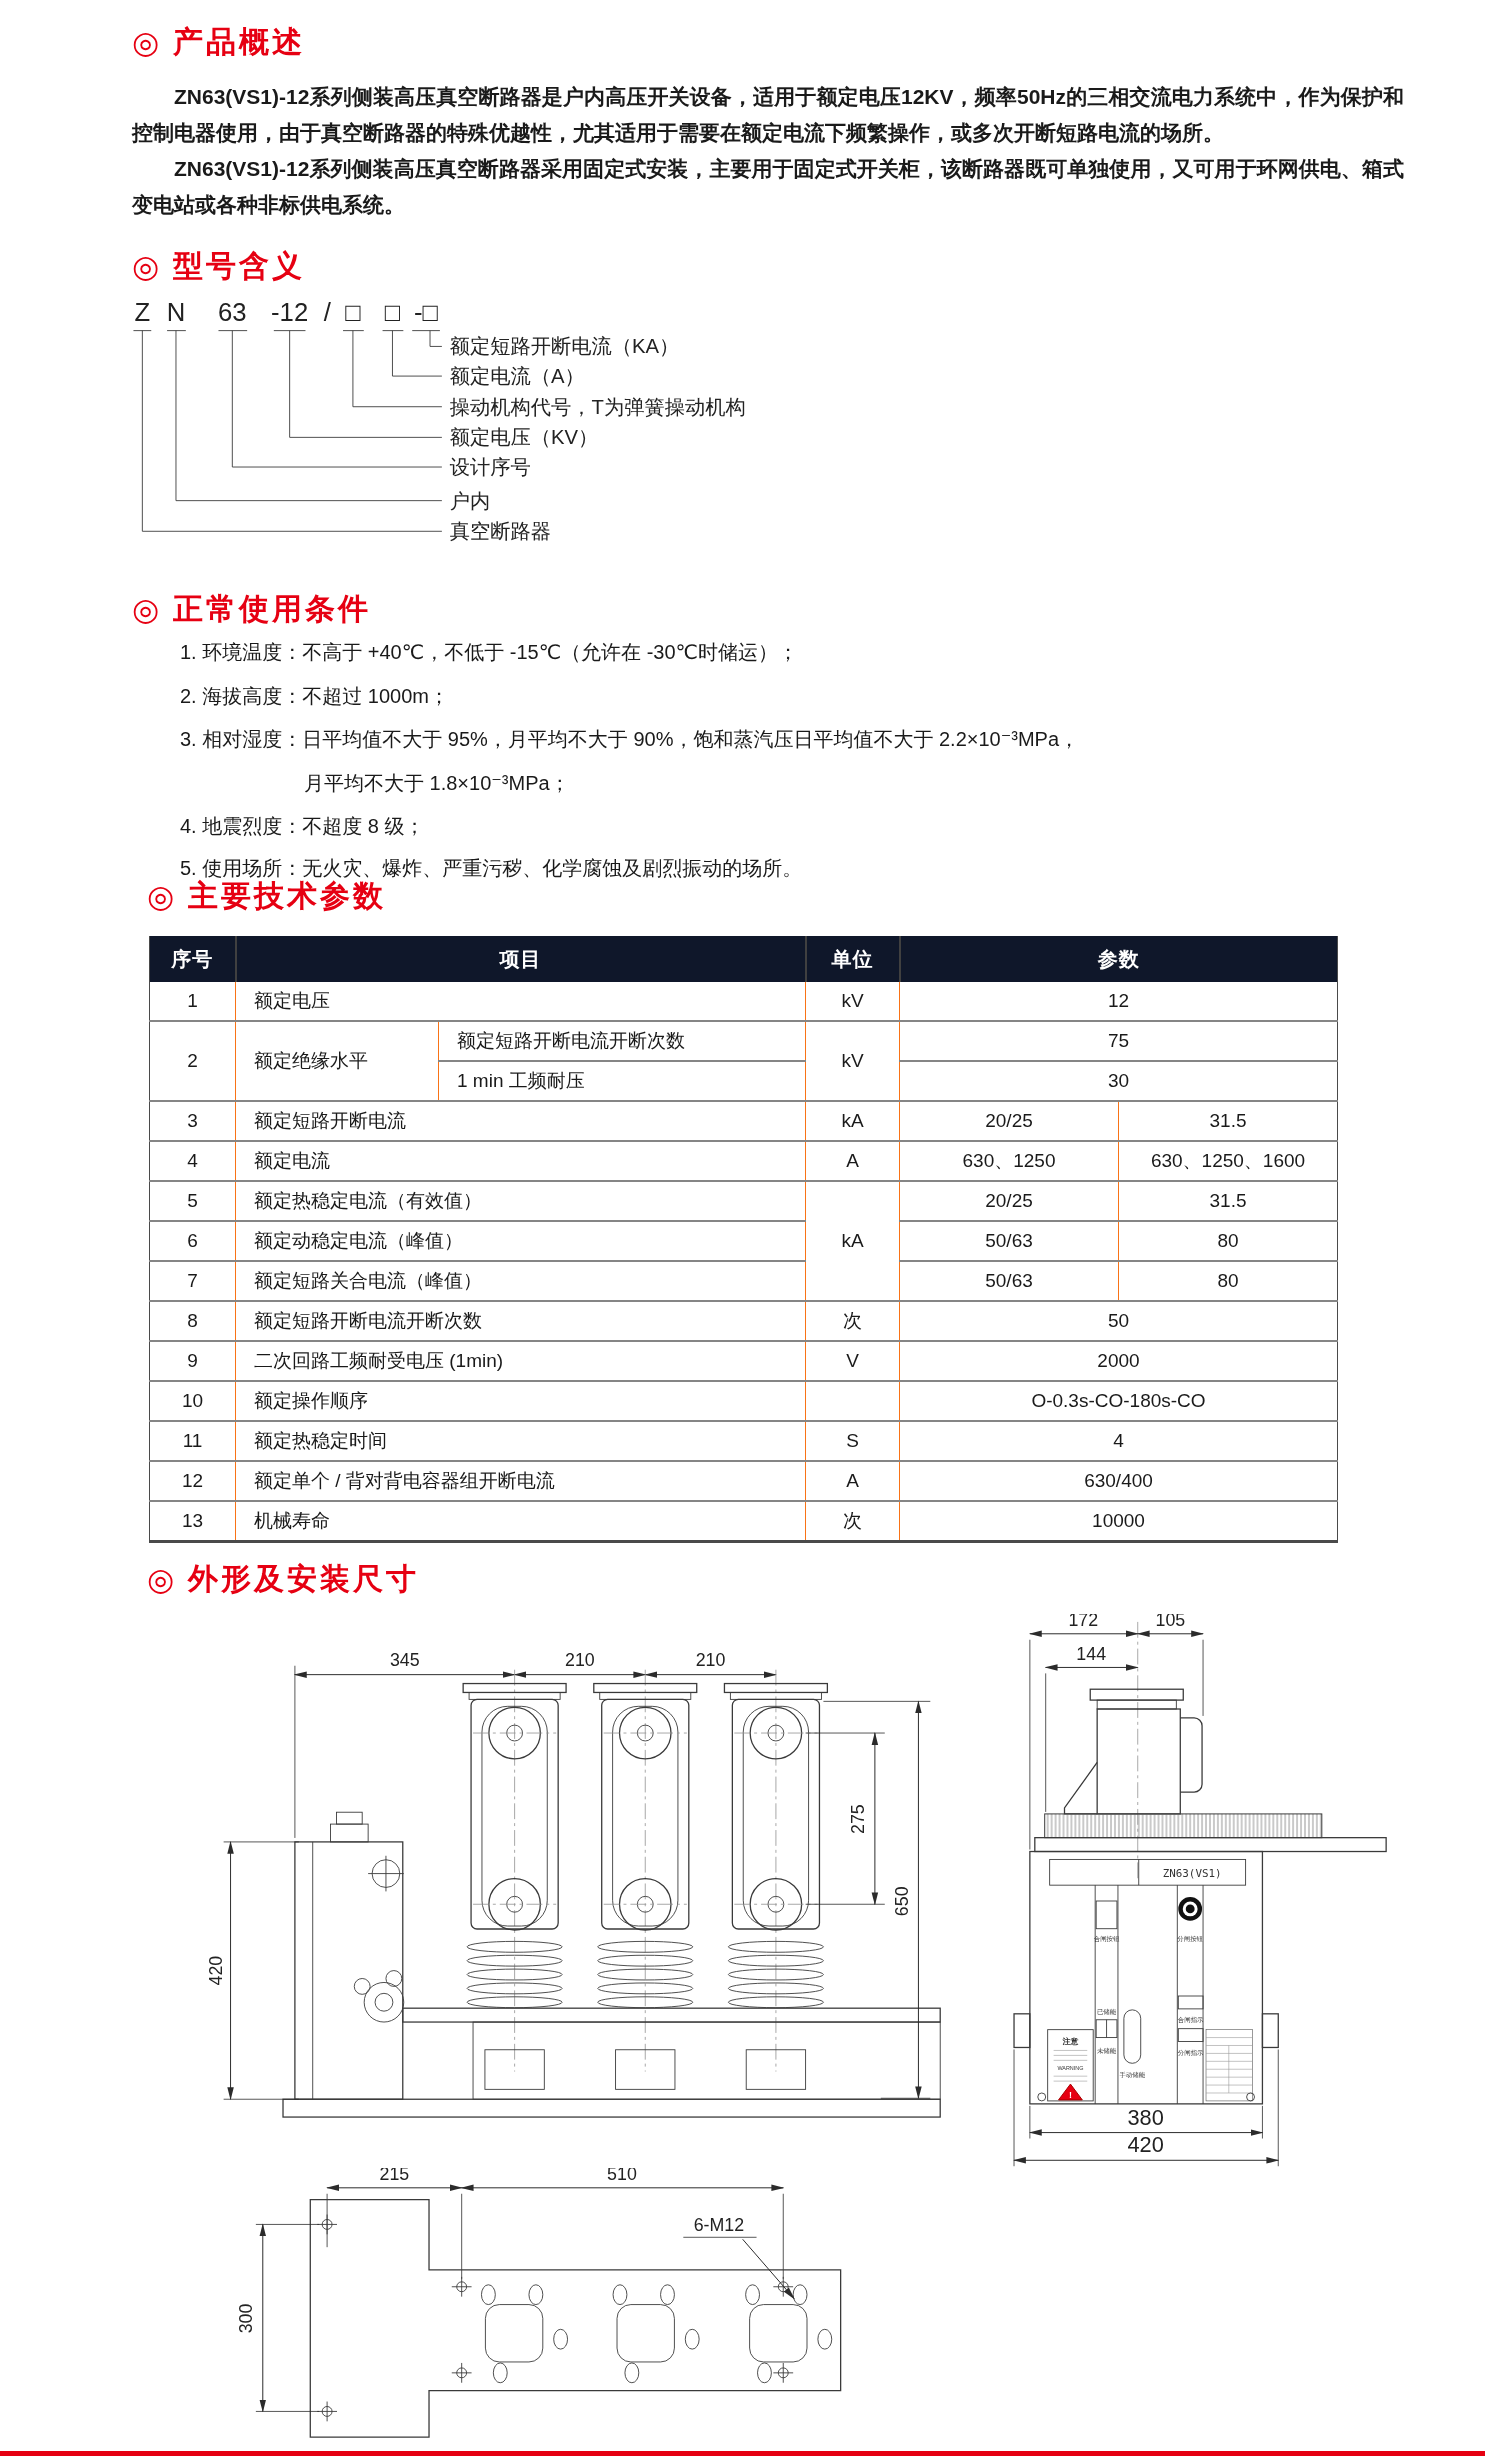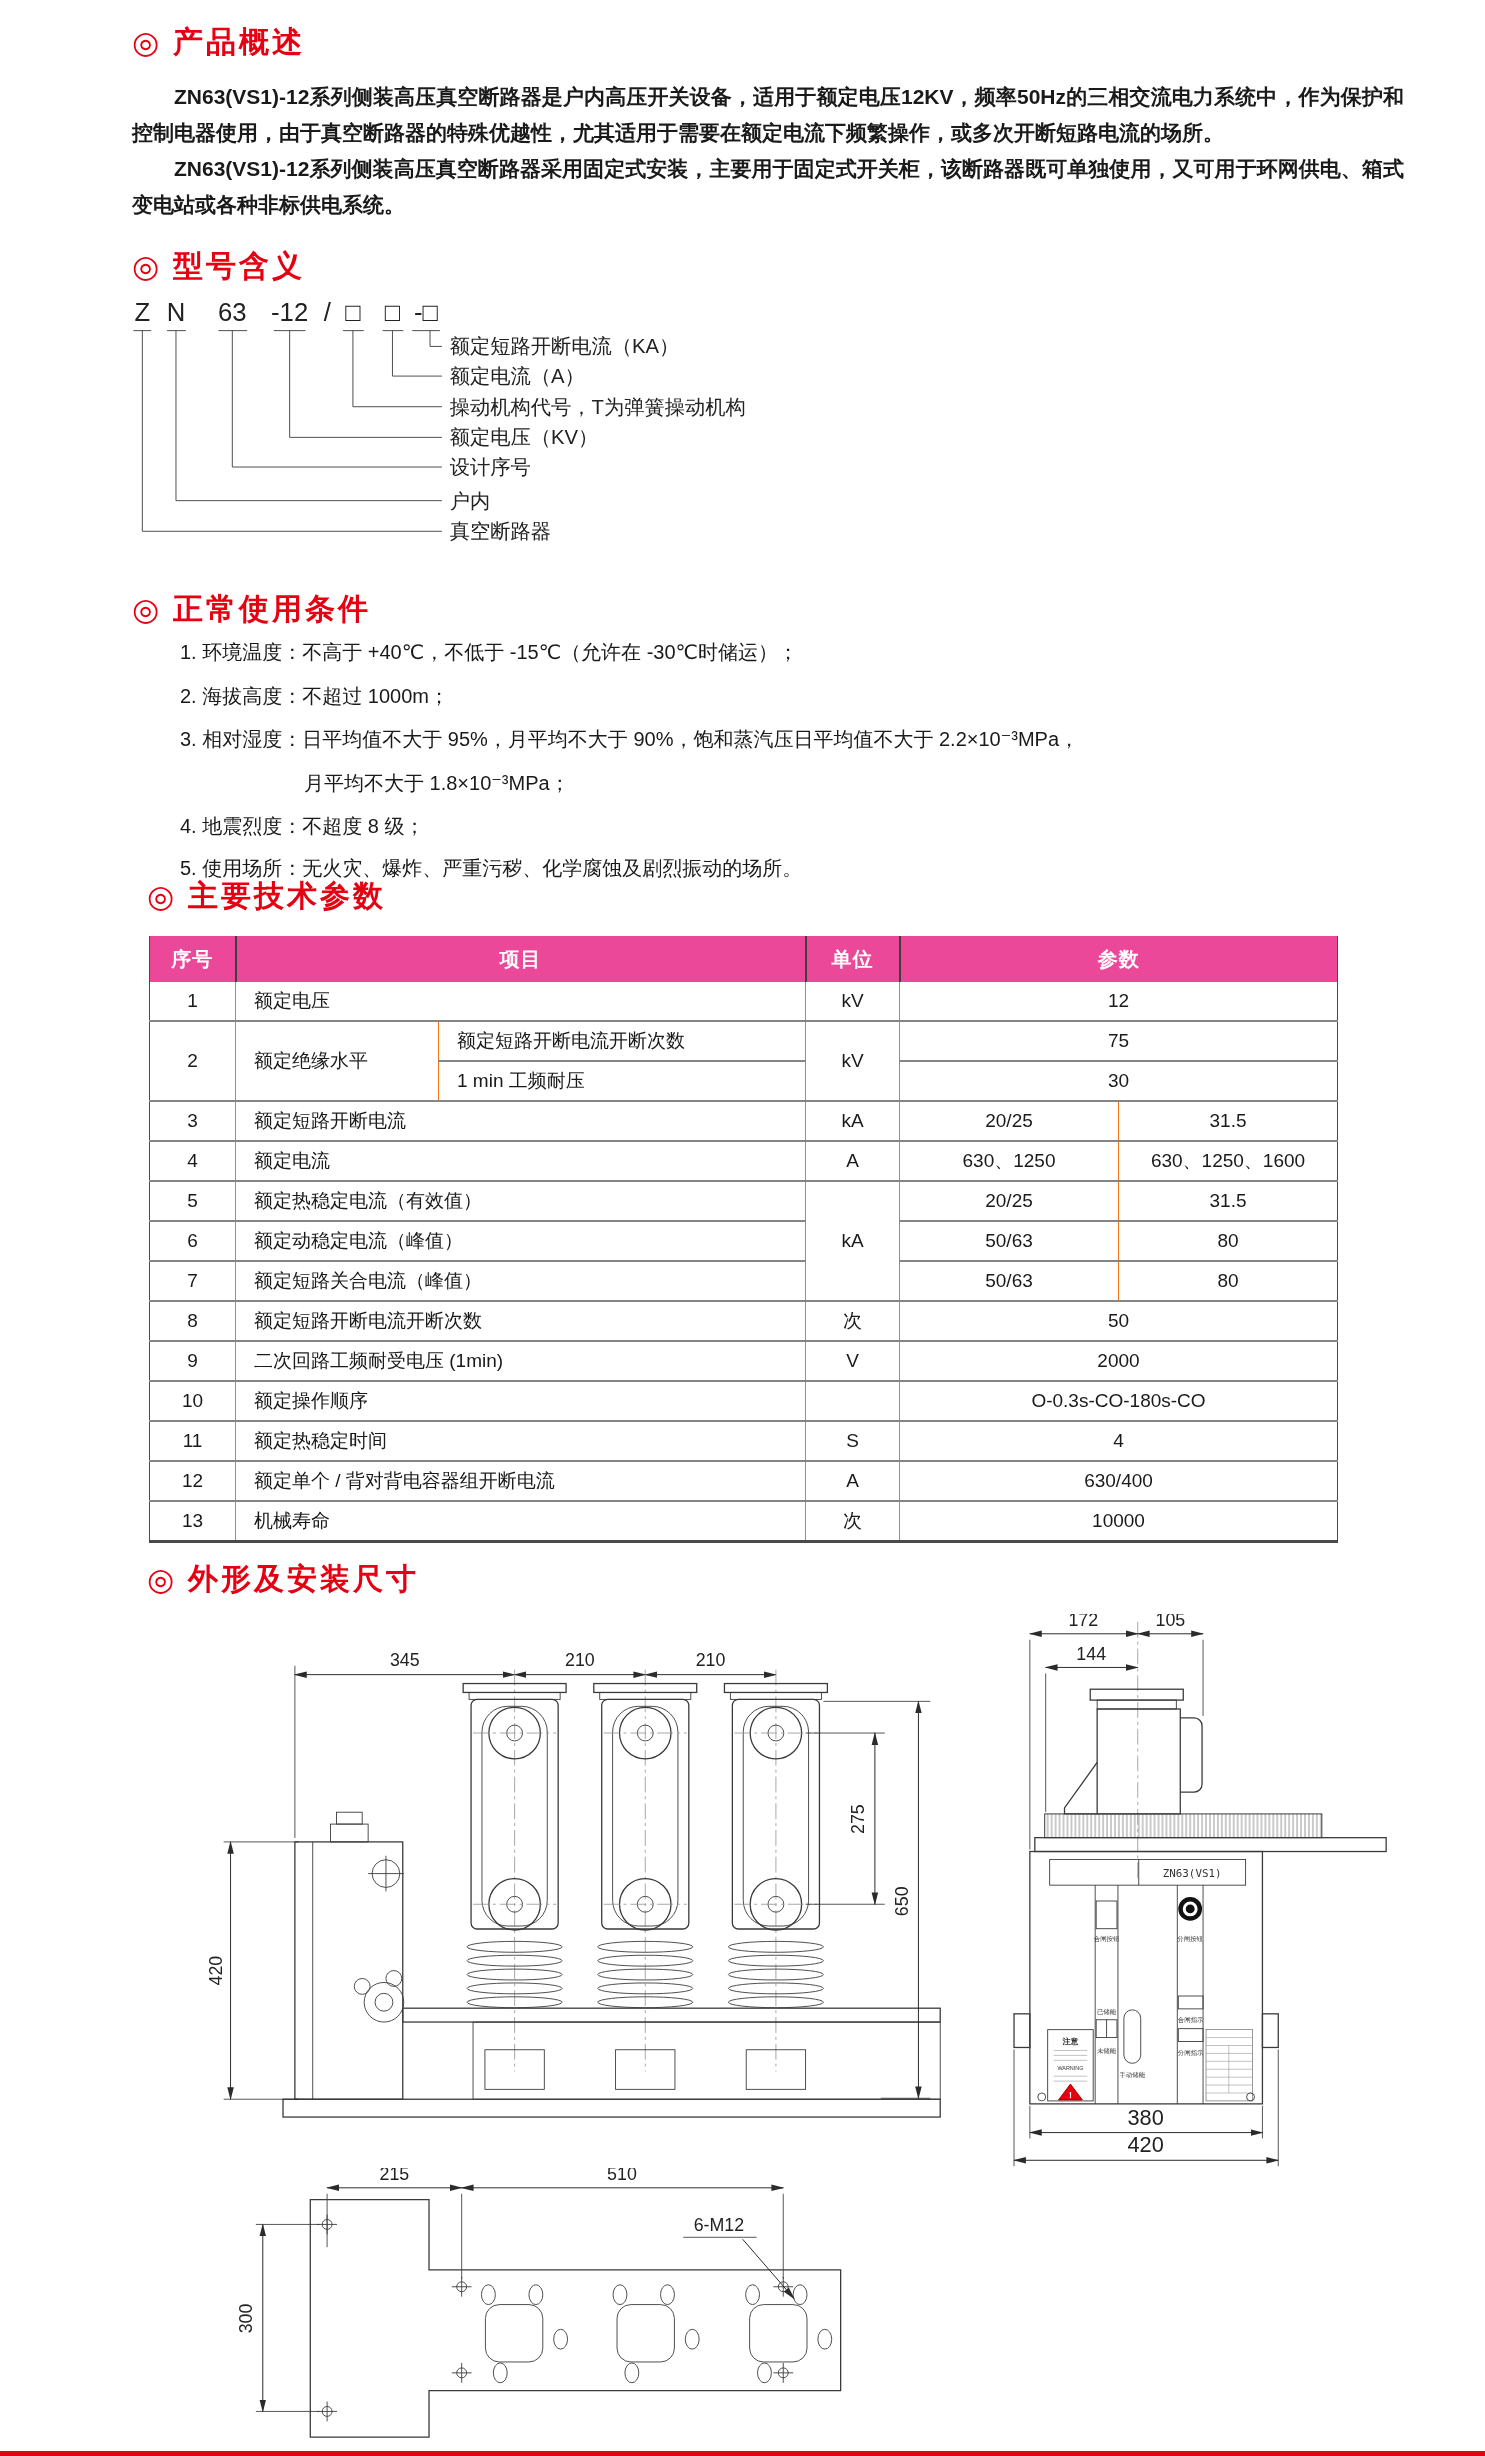--- a/index.html
+++ b/index.html
@@ -14,21 +14,21 @@
   }
   .sec-title .ring { font-size:31px; font-weight:normal; letter-spacing:0; }
   .paras { position:absolute; left:132px; top:79px; width:1272px; font-size:21px; line-height:36px; text-align:justify;font-weight:bold; }
   .paras p { margin:0; text-indent:2em; }
   .conds { position:absolute; left:132px; top:639px; width:1287px; height:267px; font-size:20px; }
   .cond { position:absolute; left:0; white-space:nowrap;margin-left:48px; }
   .cond.wrap { left:124px; }
 
   table.pt { position:absolute; left:149px; top:936px; width:1188px; border-collapse:collapse; table-layout:fixed;
     font-size:19px; text-align:center; border-left:1px solid #4a4a4a; border-right:1px solid #4a4a4a; border-bottom:3px solid #4a4a4a; }
-  table.pt th { background:#ec4899; color:#ffffff; height:44px; font-weight:600; font-size:20px; letter-spacing:1px; }
+  table.pt th { background:#0f172a; color:#ffffff; height:44px; font-weight:600; font-size:20px; letter-spacing:1px; }
   table.pt th.ws { border-left:2px solid #404040; }
   table.pt td { height:38px; border-bottom:2px solid #858585; padding:0 6px; }
   table.pt td.bl { border-left:1px solid #f97316; }
   table.pt td.it { text-align:left; padding-left:18px; }
 
   svg text { font-family:"Liberation Sans","DejaVu Sans",sans-serif; }
   .ln   { stroke:#3a3a3a; stroke-width:1.3; fill:none; }
   .lnt  { stroke:#3a3a3a; stroke-width:0.9; fill:none; }
   .dim  { stroke:#2b2b2b; stroke-width:1; fill:none; }
   .ext  { stroke:#2b2b2b; stroke-width:0.8; fill:none; }

